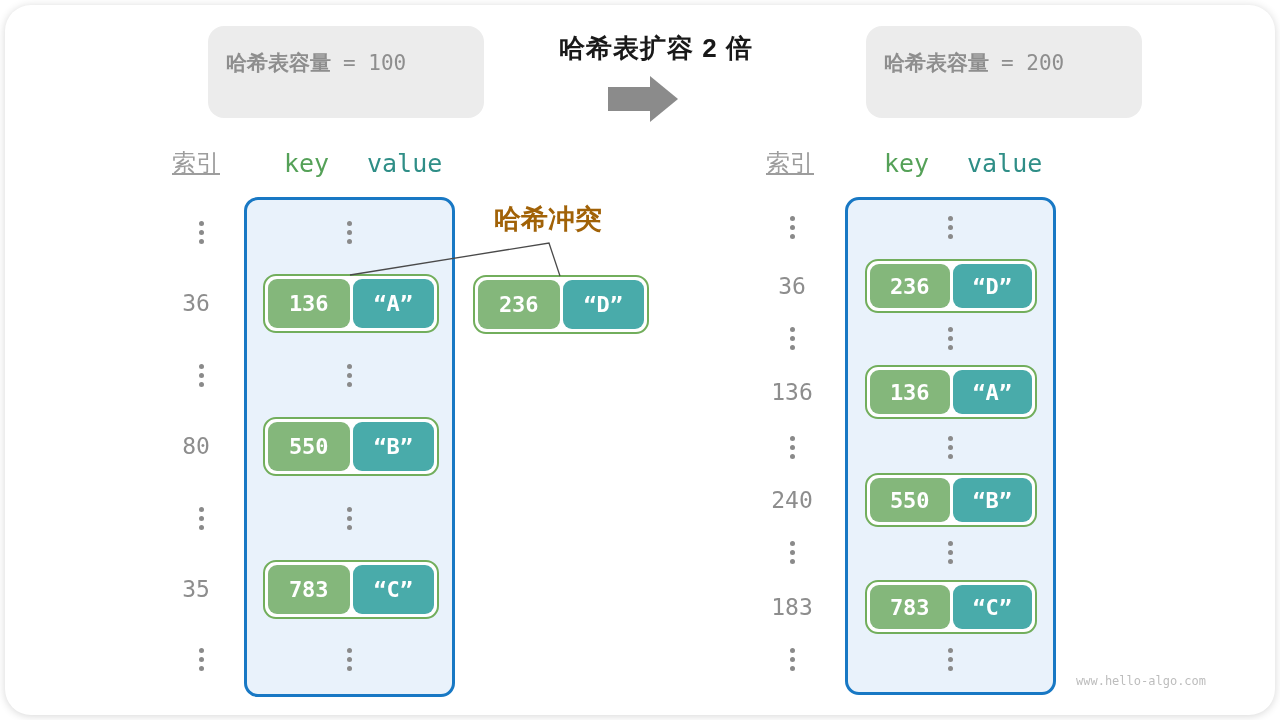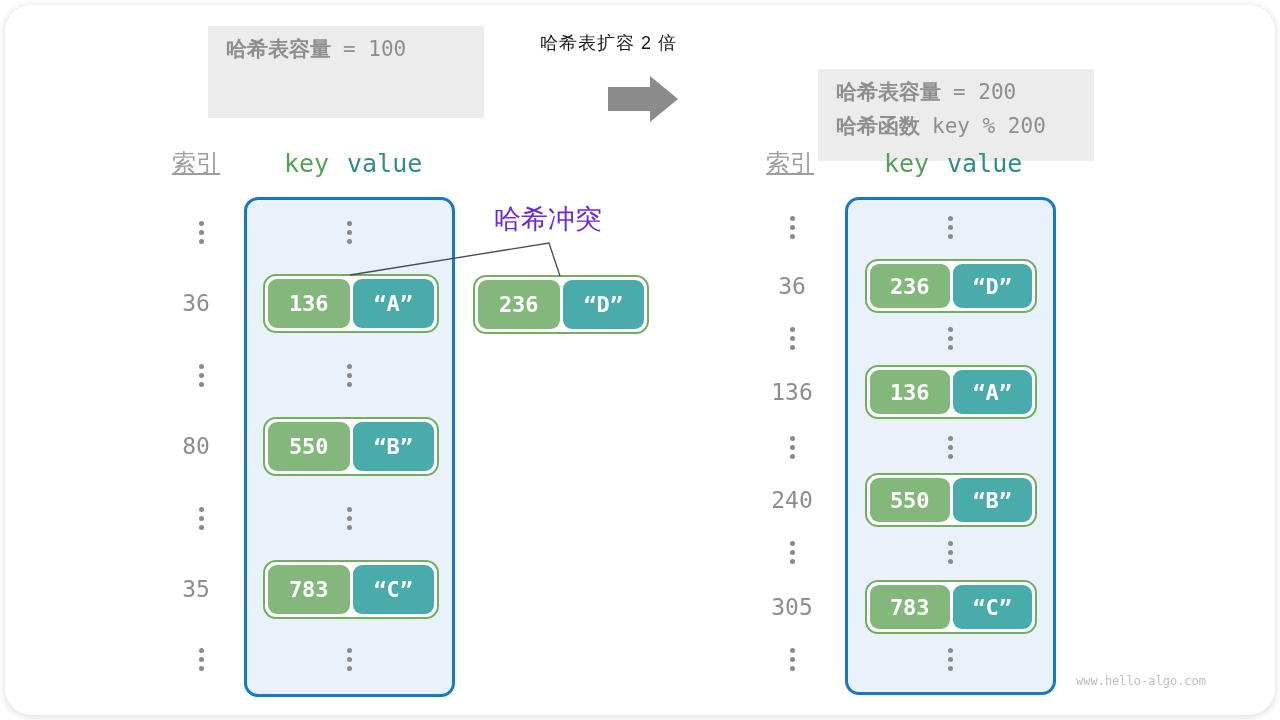--- a/index.html
+++ b/index.html
@@ -2,39 +2,39 @@
 <html><head>
 <meta charset="utf-8">
 <style>
   html,body{margin:0;padding:0;background:#fff;}
   body{width:1280px;height:720px;overflow:hidden;font-family:"Liberation Sans",sans-serif;}
   .canvas{position:relative;width:1280px;height:720px;background:#fff;}
   .card{position:absolute;left:5px;top:5px;width:1270px;height:710px;background:#fff;
         border-radius:26px;box-shadow:0 1px 8px rgba(0,0,0,.16);}
 
   
-  .infobox{position:absolute;width:276px;height:92px;background:#ececec;border-radius:0;
-           color:#8e8e8e;padding:6px 0 0 18px;box-sizing:border-box;}
+  .infobox{position:absolute;width:276px;height:92px;background:#ececec;border-radius:16px;
+           color:#8e8e8e;padding:20px 0 0 18px;box-sizing:border-box;}
   .infobox.before{left:208px;top:26px;}
-  .infobox.after{left:818px;top:26px;margin-top:43px;}
+  .infobox.after{left:866px;top:26px;}
   .info-line{font-size:21px;line-height:34px;white-space:nowrap;}
   .info-line .zh{font-weight:bold;}
   .info-line .code{font-family:"DejaVu Sans Mono",monospace;margin-left:12px;}
 
-  .title{position:absolute;left:540px;top:31px;width:232px;text-align:left;
-         font-size:18px;font-weight:normal;color:#191919;letter-spacing:1px;white-space:nowrap;}
+  .title{position:absolute;left:540px;top:31px;width:232px;text-align:center;
+         font-size:26px;font-weight:bold;color:#191919;letter-spacing:1px;white-space:nowrap;}
 
   .arrow-body{position:absolute;left:608px;top:87px;width:42px;height:24px;background:#8b8b8b;}
   .arrow-head{position:absolute;left:650px;top:76px;width:0;height:0;
               border-left:28px solid #8b8b8b;border-top:23px solid transparent;border-bottom:23px solid transparent;}
 
   
   .hdr-idx{position:absolute;font-size:24px;color:#9d9d9d;text-decoration:underline;}
   .hdr-key{position:absolute;font-family:"DejaVu Sans Mono",monospace;font-size:25px;color:#55a158;}
-  .hdr-val{position:absolute;font-family:"DejaVu Sans Mono",monospace;font-size:25px;color:#2f8e87;}
+  .hdr-val{position:absolute;font-family:"DejaVu Sans Mono",monospace;font-size:25px;color:#2f8e87;margin-left:20px;}
 
   
   .bucket{position:absolute;width:211px;background:#e9f2fb;border:3px solid #1878c4;
           border-radius:14px;box-sizing:border-box;}
   .bucket.left{left:244px;top:197px;height:500px;}
   .bucket.right{left:845px;top:197px;height:498px;}
 
   
   .vdots{position:absolute;display:flex;flex-direction:column;gap:4px;}
   .vdots i{width:5px;height:5px;border-radius:50%;background:#8a8a8a;display:block;}
@@ -46,21 +46,21 @@
   
   .pair{position:absolute;display:flex;gap:3px;background:#fff;border:2px solid #72ae5c;
         border-radius:13px;padding:3px;box-sizing:border-box;}
   .pair.lg{width:176px;height:59px;}
   .pair.sm{width:172px;height:54px;}
   .kbox,.vbox{flex:1;display:flex;align-items:center;justify-content:center;color:#fff;
               font-family:"DejaVu Sans Mono",monospace;font-size:22px;font-weight:bold;border-radius:9px;}
   .kbox{background:#84b77b;}
   .vbox{background:#49abaa;}
 
-  .collision-label{position:absolute;left:494px;top:201px;font-size:27px;font-weight:normal;color:#6d28d9;}
+  .collision-label{position:absolute;left:494px;top:201px;font-size:27px;font-weight:bold;color:#a16207;}
   .connector{position:absolute;left:0;top:0;pointer-events:none;}
 
   .watermark{position:absolute;left:1076px;top:674px;font-family:"DejaVu Sans Mono",monospace;
              font-size:12px;color:#bdbdbd;}
 </style>
 </head>
 <body>
 
 <div class="canvas">
   <div class="card"></div>
@@ -68,21 +68,20 @@
   <div class="infobox before">
     <div class="info-line"><span class="zh">哈希表容量</span><span class="code">= 100</span></div>
   </div>
 
   <div class="title">哈希表扩容 2 倍</div>
   <div class="arrow-body"></div>
   <div class="arrow-head"></div>
 
   <div class="infobox after">
     <div class="info-line"><span class="zh">哈希表容量</span><span class="code">= 200</span></div>
-    <div class="info-line"><span class="zh">哈希函数</span><span class="code">key % 200</span></div>
   </div>
 
   <div class="hdr-idx" style="left:172px;top:147px">索引</div>
   <div class="hdr-key" style="left:284px;top:149px">key</div>
   <div class="hdr-val" style="left:347px;top:149px">value</div>
 
   <div class="bucket left"></div>
 
   <div class="vdots" style="left:199px;top:221px">
       <i></i>
@@ -207,21 +206,21 @@
     </div>
   <div class="vdots" style="left:948px;top:648px">
       <i></i>
       <i></i>
       <i></i>
     </div>
 
   <div class="idx" style="left:752px;top:272px">36</div>
   <div class="idx" style="left:752px;top:378px">136</div>
   <div class="idx" style="left:752px;top:486px">240</div>
-  <div class="idx" style="left:752px;top:593px">305</div>
+  <div class="idx" style="left:752px;top:593px">183</div>
 
   <div class="pair sm" style="left:865px;top:259px">
     <div class="kbox">236</div>
     <div class="vbox">“D”</div>
   </div>
   <div class="pair sm" style="left:865px;top:365px">
     <div class="kbox">136</div>
     <div class="vbox">“A”</div>
   </div>
   <div class="pair sm" style="left:865px;top:473px">

